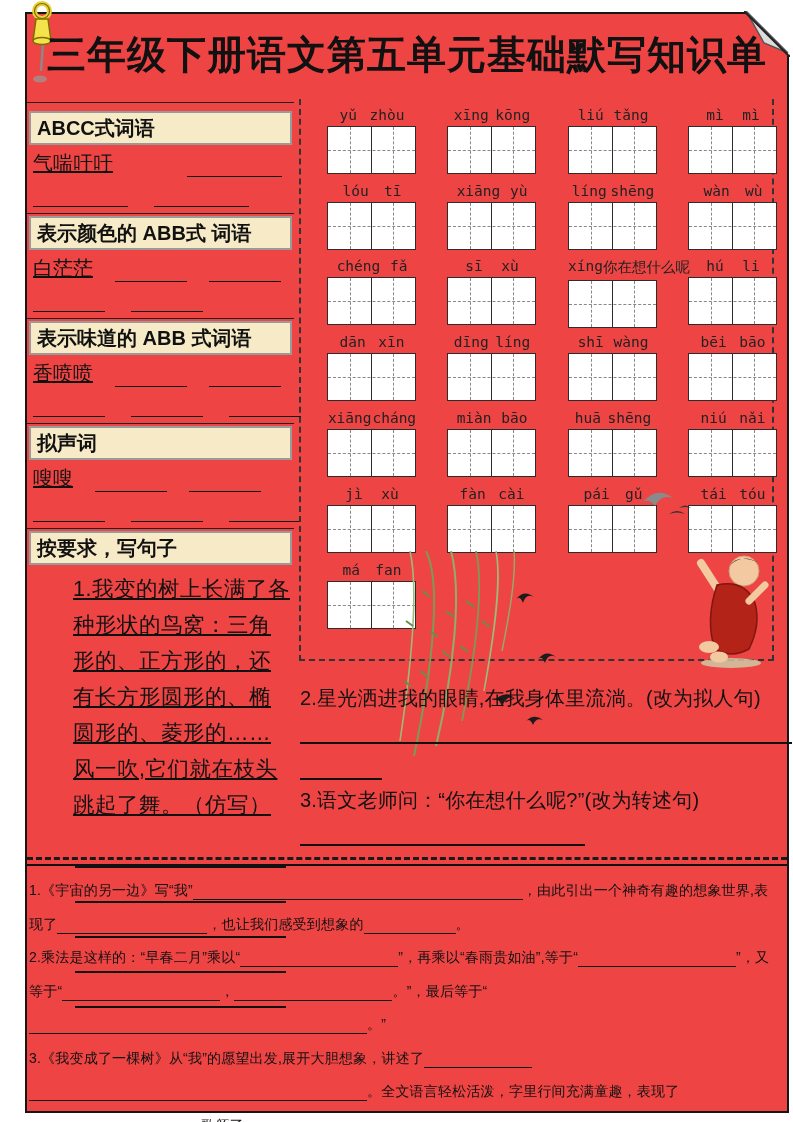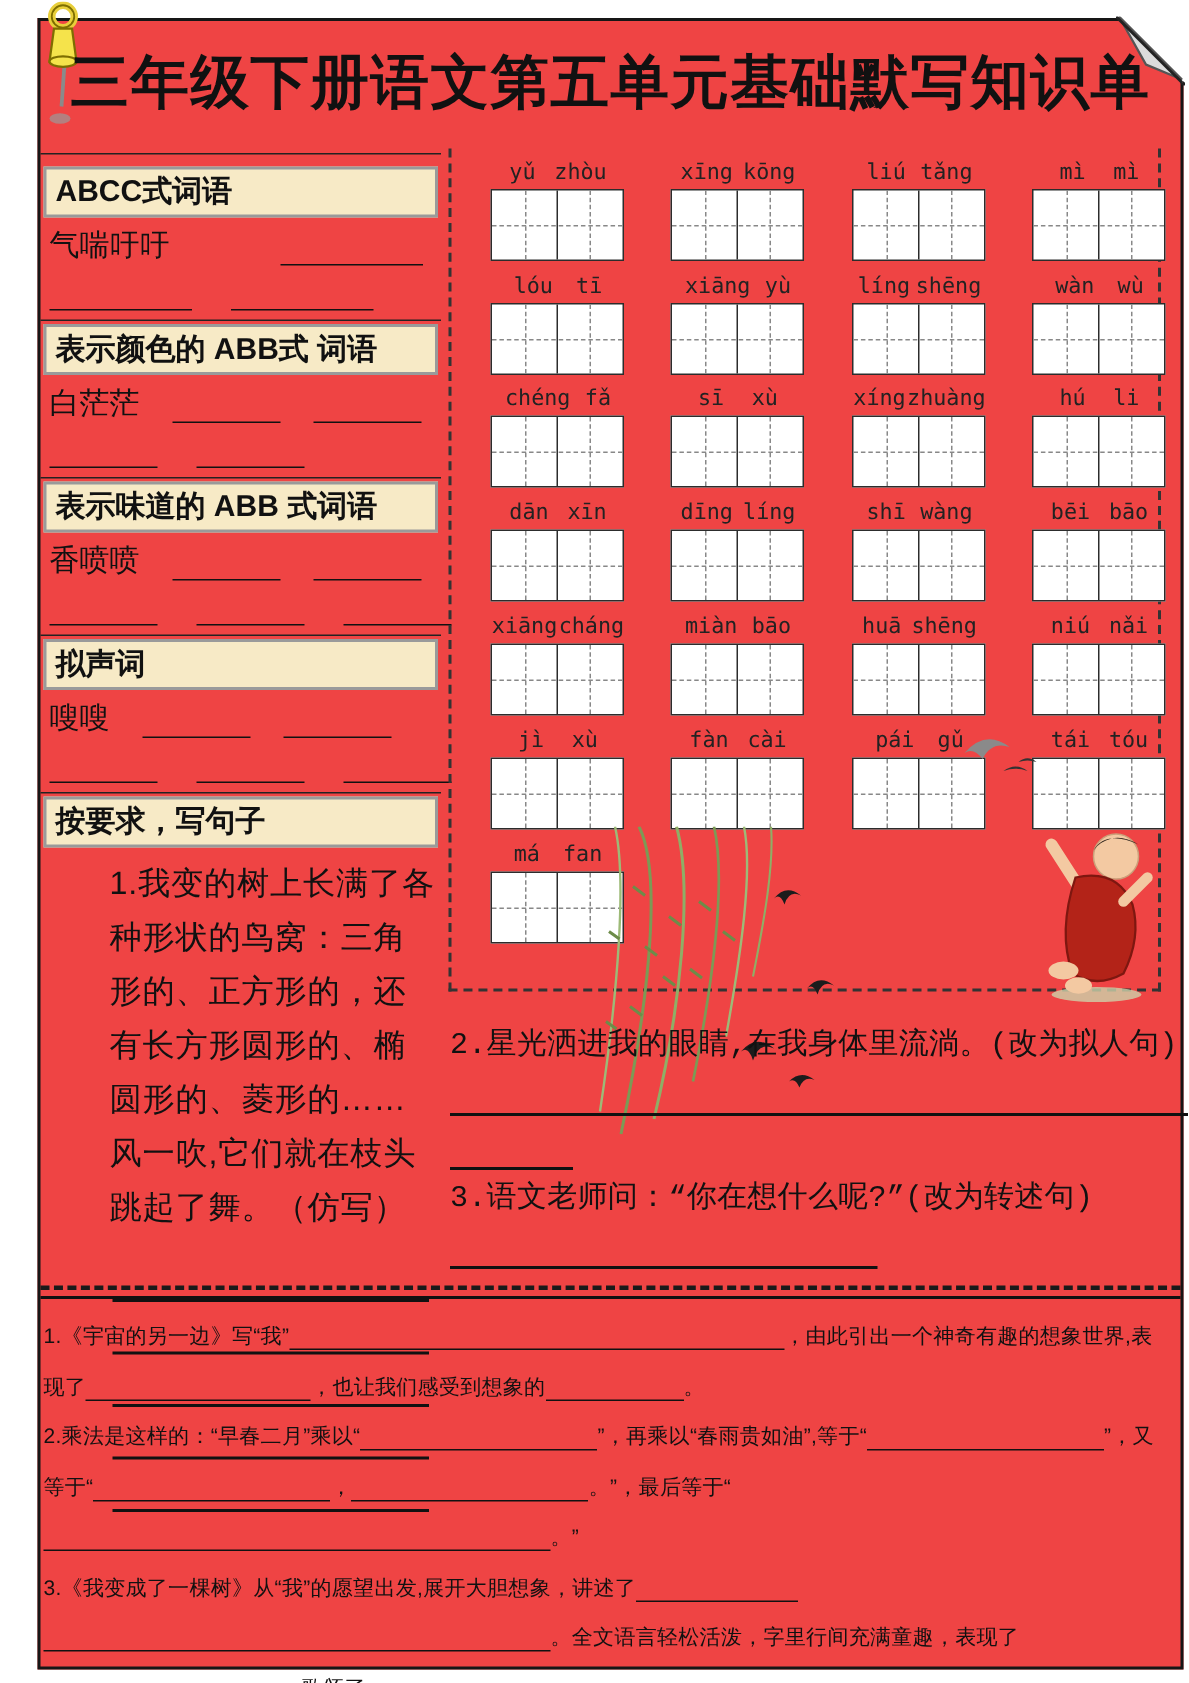--- a/index.html
+++ b/index.html
@@ -7,21 +7,21 @@
   .sheet{position:absolute;left:25px;top:12px;width:760px;height:1097px;border:2.5px solid #161616;background:#ef4444;}
   
   .title{position:absolute;top:14px;left:6px;right:6px;text-align:center;font-size:39px;font-weight:900;letter-spacing:1px;white-space:nowrap;}
   
   .fold{position:absolute;top:-3px;right:-3px;width:46px;height:46px;}
   
   .pin{position:absolute;left:0px;top:-13px;width:36px;height:88px;}
   
   .leftcol{position:absolute;left:0;top:88px;width:267px;border-top:1.5px solid #222;padding-top:6px;box-sizing:border-box;}
   .sec-header{margin:2px 2px 0 2px;background:#f7eac6;border:2px solid #9a9a9a;padding:2px 6px;font-size:20px;font-weight:bold;line-height:26px;}
-  .sec-body{border-bottom:1.6px solid #222;padding:2px 0 6px 0;}
+  .sec-body{border-bottom:1.6px solid #222;padding:2px 0 6px 0;text-decoration:underline;}
   .wrow{display:flex;align-items:flex-end;height:30px;padding:0 6px;font-size:20px;gap:22px;}
   .blank{border-bottom:1.8px solid #111;width:95px;height:22px;flex:none;}
   .blank.sm{width:72px;}
   .wrow.r2{justify-content:flex-start;gap:26px;}
   .pushR{margin-left:auto;margin-right:6px;}
   .sentence{font-size:21.5px;line-height:36px;padding:4px 4px 0 4px;letter-spacing:0.5px;}
   .sec-body.last{border-bottom:none;padding-left:42px;}
   .ansline{height:33px;border-bottom:2px solid #111;margin:0 8px 0 6px;}
   .anslines{margin-top:10px;}
   
@@ -36,21 +36,21 @@
   .tzg i.v1{left:25%;}
   .tzg i.v2{left:75%;}
   .c1{left:10px}.c2{left:130px}.c3{left:251px}.c4{left:371px}
   .r1{top:8px}.r2{top:84px}.r3{top:159px}.r4{top:235px}.r5{top:311px}.r6{top:387px}.r7{top:463px}
   
   .willow{position:absolute;left:95px;top:452px;width:175px;height:215px;pointer-events:none;}
   .baby{position:absolute;left:388px;top:452px;width:85px;height:118px;pointer-events:none;}
   .inkbird{position:absolute;left:338px;top:385px;width:70px;height:50px;pointer-events:none;}
   
   .midblock{position:absolute;left:273px;top:670px;width:492px;font-size:20px;}
-  .q{line-height:28px;letter-spacing:0.2px;font-family:Liberation Mono, monospace;}
+  .q{line-height:28px;letter-spacing:0.2px;}
   .longline{margin-top:30px;border-bottom:2px solid #111;height:0;}
   .shortline{margin-top:34px;width:82px;border-bottom:2px solid #111;height:0;}
   .medline{margin-top:30px;width:285px;border-bottom:2px solid #111;height:0;}
   .q3{margin-top:6px;}
   
   .sep{position:absolute;left:0;right:0;top:843px;border-top:3px dashed #1a1a1a;}
   .bottombox{position:absolute;left:0;right:0;top:850px;bottom:0;border-top:2.5px solid #111;padding:8px 17px 0 2px;font-size:14px;line-height:33.5px;letter-spacing:0.2px;box-sizing:border-box;}
   .bl{display:inline-block;border-bottom:1.8px solid #111;height:24px;vertical-align:-5px;}
   .w330{width:330px}.w150{width:150px}.w95{width:92px}.w160{width:158px}.w110{width:108px}.w340{width:338px}
 </style>
@@ -250,21 +250,21 @@
             <span>xù</span>
           </div>
           <div class="tzg">
             <i class="v1"></i>
             <i class="v2"></i>
           </div>
         </div>
       <div class="unit c3">
           <div class="py">
             <span>xíng</span>
-            <span>zhuàng</span>
+            <span>你在想什么呢</span>
           </div>
           <div class="tzg">
             <i class="v1"></i>
             <i class="v2"></i>
           </div>
         </div>
       <div class="unit c4">
           <div class="py">
             <span>hú</span>
             <span>li</span>

